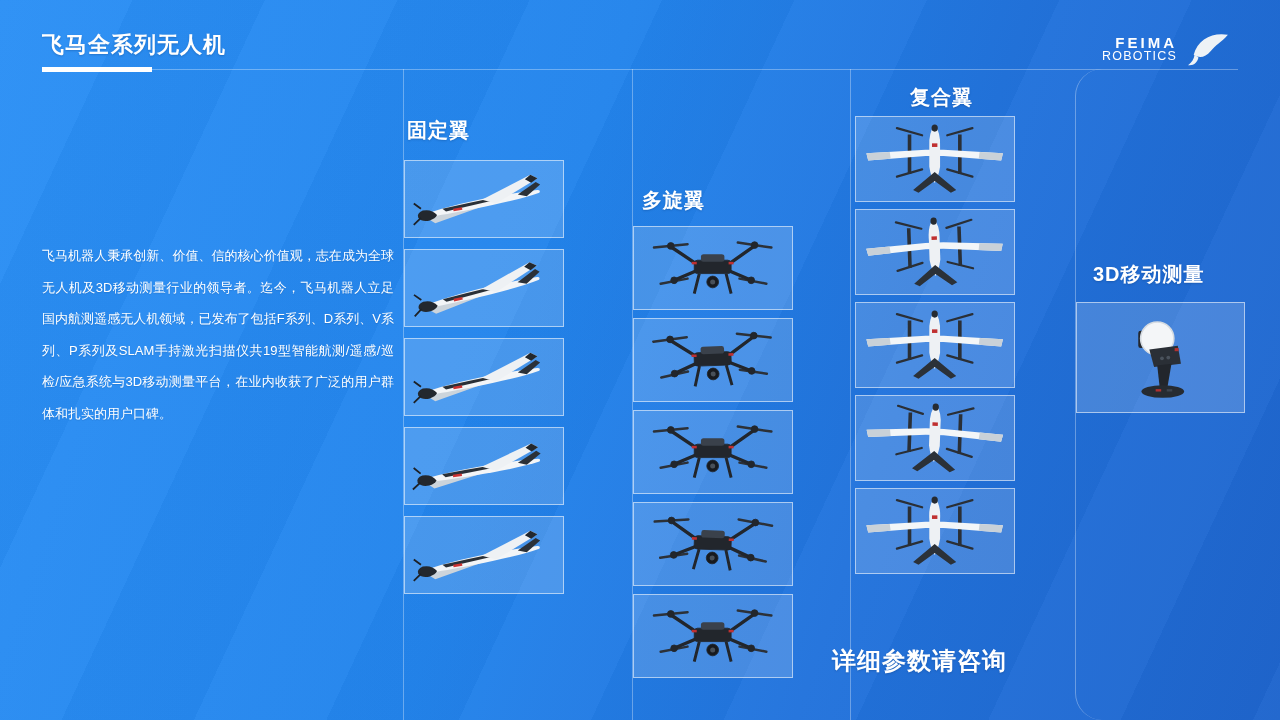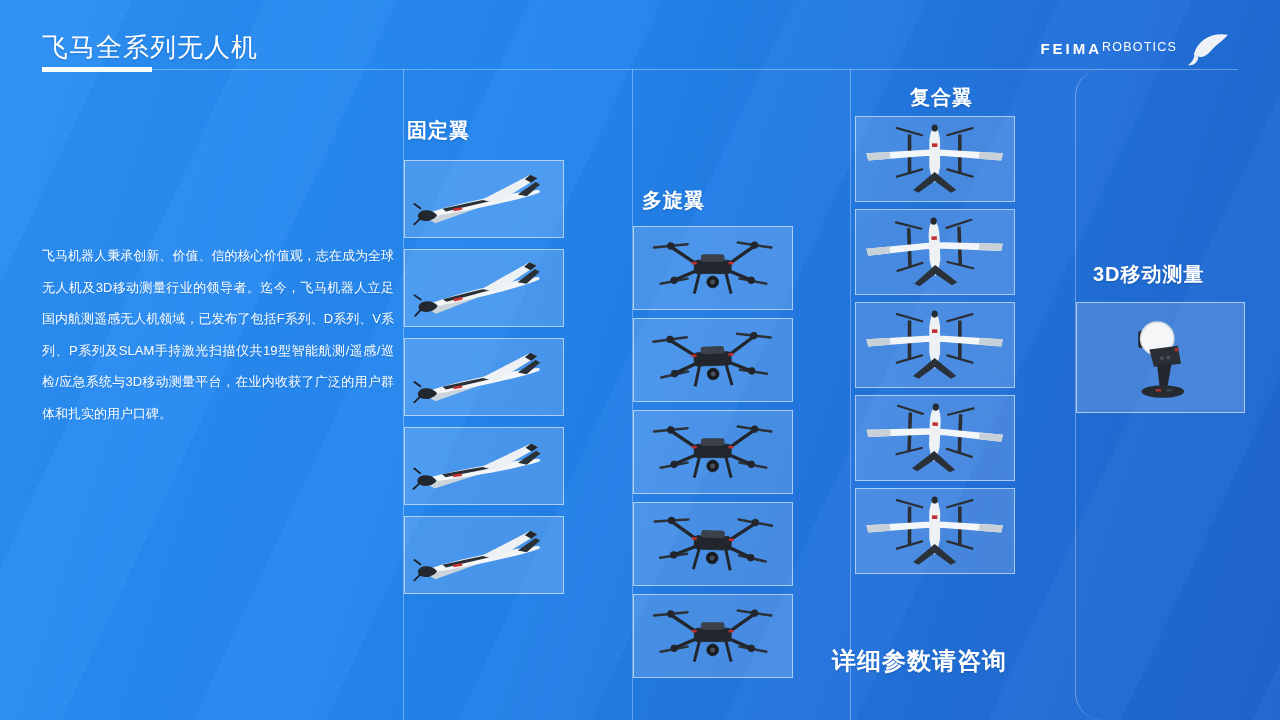--- a/index.html
+++ b/index.html
@@ -13,38 +13,38 @@
   
   body::before{
     content:""; position:absolute; inset:0; pointer-events:none;
     background:repeating-linear-gradient(115deg,
       rgba(255,255,255,0.025) 0 120px, rgba(0,0,0,0.02) 120px 240px);
   }
 
   
   .slide-title{
     position:absolute; left:42px; top:30px;
-    font-size:26px; font-weight:normal; letter-spacing:1px;
+    font-size:22px; font-weight:bold; letter-spacing:1px;
     text-shadow:0 1px 2px rgba(0,40,90,0.25);
   }
   .title-underline{
     position:absolute; left:42px; top:67px; width:110px; height:5px;
     background:#ffffff;
   }
   .header-rule{
     position:absolute; left:42px; top:69px; width:1196px; height:1px;
     background:rgba(255,255,255,0.32);
   }
 
   
   .logo{
     position:absolute; right:50px; top:30px;
     display:flex; align-items:center; gap:7px;
   }
-  .logo-text{ display:flex; flex-direction:row; line-height:1.05; text-align:right; }
+  .logo-text{ display:flex; flex-direction:column; line-height:1.05; text-align:right; }
   .logo-line1{ font-size:15px; font-weight:bold; letter-spacing:3px; }
   .logo-line2{ font-size:12.5px; font-weight:normal; letter-spacing:1.2px; }
   .logo-icon{ width:46px; height:38px; }
 
   
   .intro{
     position:absolute; left:42px; top:240px; width:352px;
     font-size:13px; line-height:31.5px; text-align:justify;
     text-shadow:0 1px 1px rgba(0,40,90,0.15);
   }

